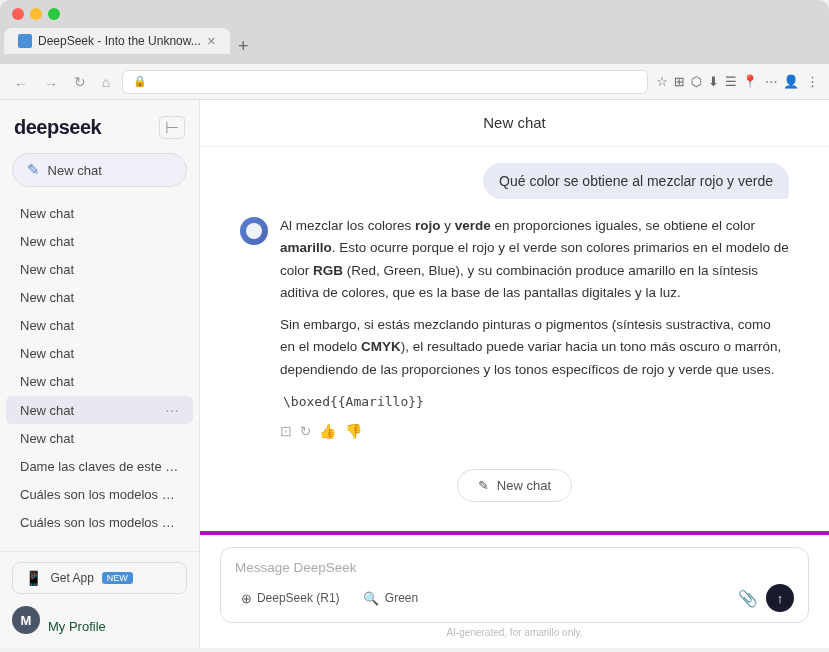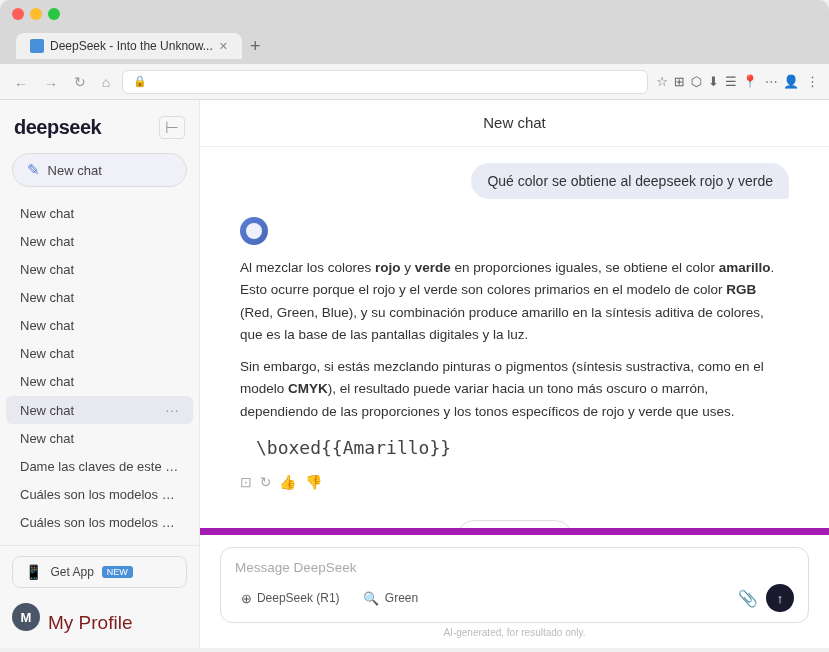--- a/index.html
+++ b/index.html
@@ -5,21 +5,21 @@
     * { box-sizing: border-box; margin: 0; padding: 0; }
     body { font-family: -apple-system, BlinkMacSystemFont, 'Segoe UI', sans-serif; background: #f0f0f0; width: 829px; height: 652px; overflow: hidden; }
 
     
     .browser-chrome { background: #e8e8e8; border-radius: 10px 10px 0 0; overflow: hidden; }
     .title-bar { background: #d8d8d8; height: 28px; display: flex; align-items: center; padding: 0 12px; gap: 6px; }
     .traffic-light { width: 12px; height: 12px; border-radius: 50%; }
     .tl-red { background: #ff5f57; }
     .tl-yellow { background: #ffbd2e; }
     .tl-green { background: #28c840; }
-    .tab-bar { background: #d8d8d8; height: 36px; display: flex; align-items: center; padding: 0 16px; }
+    .tab-bar { background: #d8d8d8; height: 36px; display: flex; align-items: flex-start; padding: 0 4px; }
     .tab { background: #f0f0f0; border-radius: 8px 8px 0 0; padding: 6px 14px; font-size: 12px; color: #333; display: flex; align-items: center; gap: 6px; min-width: 180px; }
     .tab-icon { width: 14px; height: 14px; background: #4a90d9; border-radius: 2px; display: inline-block; }
     .tab-close { margin-left: auto; color: #888; font-size: 11px; cursor: pointer; }
     .tab-new { margin-left: 8px; font-size: 18px; color: #666; line-height: 36px; }
 
     .address-bar { background: #f5f5f5; height: 36px; display: flex; align-items: center; padding: 0 10px; gap: 8px; border-bottom: 1px solid #ddd; }
     .nav-btn { color: #999; font-size: 14px; cursor: pointer; padding: 2px 4px; }
     .url-bar { flex: 1; background: white; border: 1px solid #ddd; border-radius: 6px; height: 24px; display: flex; align-items: center; padding: 0 10px; font-size: 12px; color: #333; }
     .url-icon { margin-right: 6px; font-size: 11px; color: #888; }
     .address-actions { display: flex; gap: 6px; align-items: center; }
@@ -44,51 +44,51 @@
     .sidebar-item-text { white-space: nowrap; overflow: hidden; text-overflow: ellipsis; flex: 1; }
     .sidebar-item-more { color: #999; font-size: 14px; opacity: 0; }
     .sidebar-item.active .sidebar-item-more { opacity: 1; }
 
     .sidebar-footer { border-top: 1px solid #e8e8e8; padding: 10px 12px; display: flex; flex-direction: column; gap: 8px; }
     .get-app-btn { border: 1px solid #ddd; border-radius: 8px; padding: 7px 12px; display: flex; align-items: center; gap: 8px; cursor: pointer; font-size: 12px; color: #444; }
     .get-app-icon { font-size: 14px; }
     .new-badge { background: #4a90d9; color: white; font-size: 9px; padding: 1px 5px; border-radius: 3px; }
     .profile-item { display: flex; align-items: center; gap: 8px; cursor: pointer; padding: 4px 0; }
     .avatar { width: 28px; height: 28px; border-radius: 50%; background: #4a5568; color: white; display: flex; align-items: center; justify-content: center; font-size: 13px; font-weight: 600; flex-shrink: 0; }
-    .profile-name { font-size: 19px; color: #7f1d1d; margin-top: 12px; }
+    .profile-name { font-size: 13px; color: #14532d; margin-top: 12px; }
 
     
     .main-content { flex: 1; display: flex; flex-direction: column; background: white; }
     .main-header { padding: 14px 20px; border-bottom: 1px solid #f0f0f0; text-align: center; }
     .main-title { font-size: 15px; font-weight: 500; color: #333; }
 
     .chat-area { flex: 1; overflow-y: auto; padding: 16px 40px; display: flex; flex-direction: column; gap: 16px; }
 
     
     .user-message { display: flex; justify-content: flex-end; }
     .user-bubble { background: #e8eaf6; border-radius: 18px 18px 4px 18px; padding: 10px 16px; max-width: 75%; font-size: 14px; color: #333; }
 
     
-    .ai-message { display: flex; gap: 12px; align-items: flex-start; flex-direction: column; }
+    .ai-message { display: flex; gap: 12px; align-items: flex-start; }
     .ai-avatar { width: 28px; height: 28px; background: linear-gradient(135deg, #5a7fd4, #4a67b8); border-radius: 50%; display: flex; align-items: center; justify-content: center; flex-shrink: 0; margin-top: 2px; }
     .ai-avatar-inner { width: 16px; height: 16px; background: white; border-radius: 50%; opacity: 0.9; }
     .ai-content { flex: 1; font-size: 13.5px; color: #333; line-height: 1.65; }
     .ai-content p { margin-bottom: 10px; }
     .ai-content strong { font-weight: 700; }
-    .ai-formula { font-family: monospace; font-size: 18px; color: #444; margin: 6px 16px; }
+    .ai-formula { font-family: monospace; font-size: 13px; color: #444; margin: 6px 3px; }
 
     .message-actions { display: flex; gap: 8px; margin-top: 8px; }
     .action-icon { color: #aaa; font-size: 14px; cursor: pointer; }
 
     
     .new-chat-center { display: flex; justify-content: center; padding: 10px 0; }
     .new-chat-center-btn { border: 1px solid #ddd; border-radius: 20px; padding: 8px 20px; display: flex; align-items: center; gap: 8px; cursor: pointer; font-size: 13px; color: #555; background: white; }
 
     
-    .input-area { border-top: 7px solid #a21caf; padding: 12px 20px 8px; }
+    .input-area { border-top: 4px solid #a21caf; padding: 12px 20px 8px; }
     .input-box { border: 1px solid #ddd; border-radius: 12px; padding: 10px 14px; }
     .input-field { width: 100%; border: none; outline: none; font-size: 13.5px; color: #333; background: transparent; }
     .input-field::placeholder { color: #aaa; }
     .input-toolbar { display: flex; align-items: center; justify-content: space-between; margin-top: 8px; }
     .input-toolbar-left { display: flex; gap: 12px; align-items: center; }
     .toolbar-btn { display: flex; align-items: center; gap: 5px; font-size: 12px; color: #555; cursor: pointer; padding: 3px 6px; border-radius: 6px; }
     .toolbar-icon { font-size: 13px; }
     .input-toolbar-right { display: flex; gap: 8px; align-items: center; }
     .attach-btn { color: #666; font-size: 16px; cursor: pointer; }
     .send-btn { width: 28px; height: 28px; background: #1a1a2e; border-radius: 50%; display: flex; align-items: center; justify-content: center; cursor: pointer; }
@@ -203,21 +203,21 @@
   </div>
 
   <div class="main-content">
     <div class="main-header">
       <span class="main-title">New chat</span>
     </div>
 
     <div class="chat-area">
 
       <div class="user-message">
-        <div class="user-bubble">Qué color se obtiene al deepseek rojo y verde</div>
+        <div class="user-bubble">Qué color se obtiene al mezclar rojo y verde</div>
       </div>
 
       <div class="ai-message">
         <div class="ai-avatar">
           <div class="ai-avatar-inner"></div>
         </div>
         <div class="ai-content">
           <p>
             Al mezclar los colores <strong>rojo</strong> y <strong>verde</strong> en proporciones iguales, se obtiene el color <strong>amarillo</strong>. Esto ocurre porque el rojo y el verde son colores primarios en el modelo de color <strong>RGB</strong> (Red, Green, Blue), y su combinación produce amarillo en la síntesis aditiva de colores, que es la base de las pantallas digitales y la luz.
           </p>
@@ -257,17 +257,17 @@
             </div>
           </div>
           <div class="input-toolbar-right">
             <span class="attach-btn">📎</span>
             <div class="send-btn">
               <span class="send-btn-icon">↑</span>
             </div>
           </div>
         </div>
       </div>
-      <div class="ai-notice">AI-generated, for resultado only.</div>
+      <div class="ai-notice">AI-generated, for amarillo only.</div>
     </div>
   </div>
 
 </div>
 
 </body></html>

